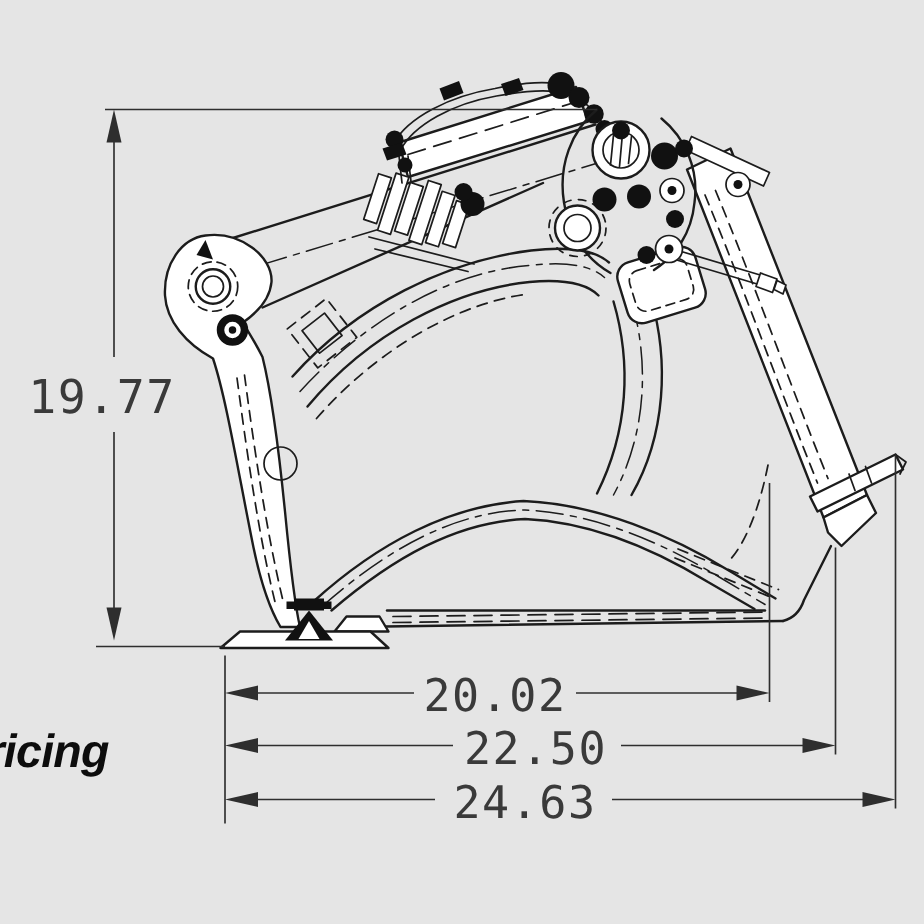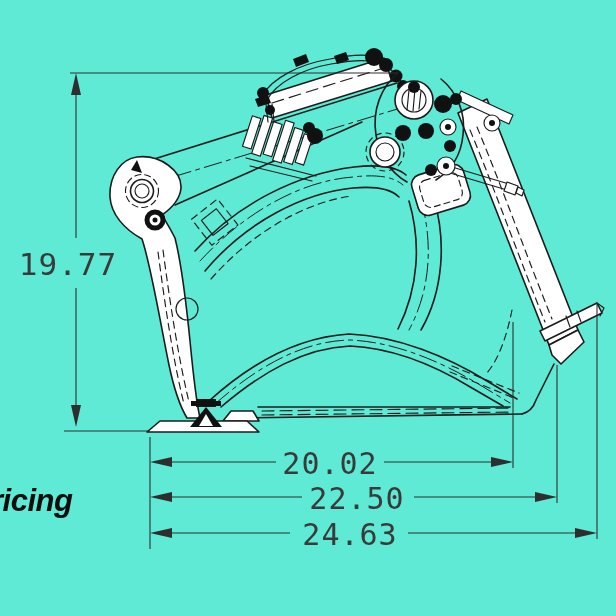--- a/index.html
+++ b/index.html
@@ -1,16 +1,16 @@
 <!DOCTYPE html>
 <html><head>
 <meta charset="utf-8">
 <style>
   html,body{margin:0;padding:0;background:#fff;}
-  #stage{position:relative;width:616px;height:616px;background:#5eead4;overflow:hidden;
+  #stage{position:relative;width:616px;height:616px;background:#e5e5e5;overflow:hidden;
          font-family:"DejaVu Sans Mono",monospace;}
   svg{position:absolute;left:0;top:0;}
   .dim-text{font-family:"DejaVu Sans Mono",monospace;font-size:30px;fill:#3a3a3a;letter-spacing:1px;}
   .dim-text-v{font-size:31px;}
   #caption{position:absolute;left:-9px;top:483px;font-family:"Liberation Sans",sans-serif;
            font-style:italic;font-weight:800;font-size:31px;color:#0d0d0d;letter-spacing:-0.5px;}
   .ln{stroke:#1c1c1c;fill:none;stroke-width:1.6;stroke-linecap:round;stroke-linejoin:round;}
   .lnt{stroke:#1c1c1c;fill:none;stroke-width:1.15;stroke-linecap:round;stroke-linejoin:round;}
   .wfill{fill:#ffffff;}
   .blk{fill:#111111;stroke:none;}

